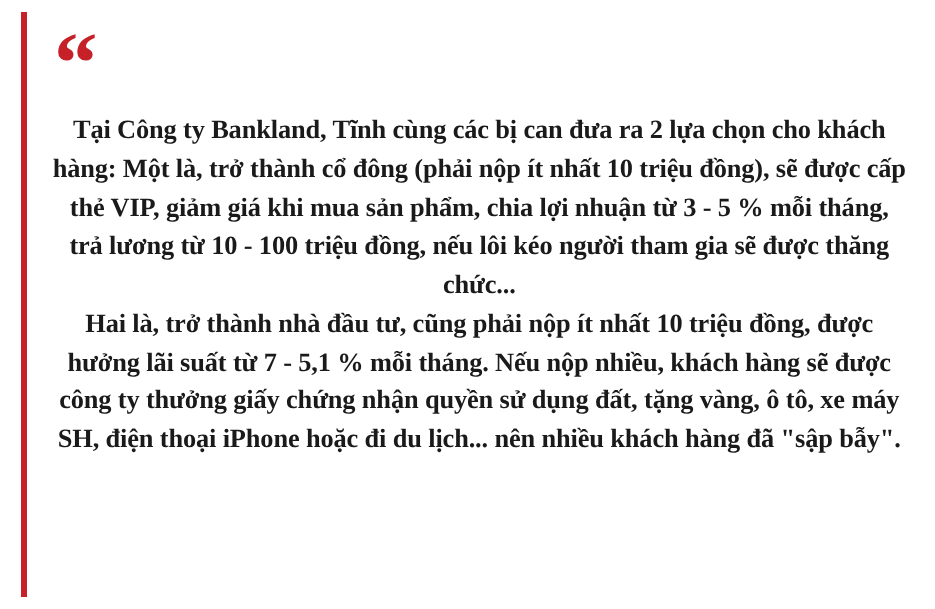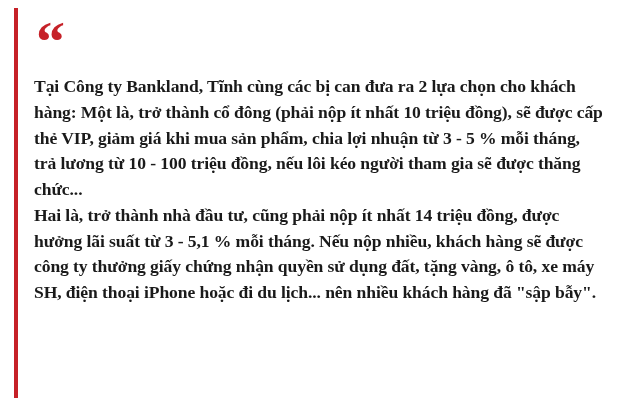--- a/index.html
+++ b/index.html
@@ -42,25 +42,26 @@
   .quote-body {
     font-family: "Liberation Serif", serif;
     font-size: 17.6px;
     line-height: 1.465;
     font-weight: bold;
     color: #1a1a1a;
     letter-spacing: -0.1px;
   }
   .quote-body p {
     margin: 0;
+    text-align: center;
   }
 </style>
 </head>
 <body>
 
 <div class="pullquote">
   <div class="left-rule"></div>
   <div class="quote-mark">“</div>
   <div class="quote-body">
     <p>Tại Công ty Bankland, Tĩnh cùng các bị can đưa ra 2 lựa chọn cho khách hàng: Một là, trở thành cổ đông (phải nộp ít nhất 10 triệu đồng), sẽ được cấp thẻ VIP, giảm giá khi mua sản phẩm, chia lợi nhuận từ 3 - 5 % mỗi tháng, trả lương từ 10 - 100 triệu đồng, nếu lôi kéo người tham gia sẽ được thăng chức...</p>
-    <p>Hai là, trở thành nhà đầu tư, cũng phải nộp ít nhất 14 triệu đồng, được hưởng lãi suất từ 3 - 5,1 % mỗi tháng. Nếu nộp nhiều, khách hàng sẽ được công ty thưởng giấy chứng nhận quyền sử dụng đất, tặng vàng, ô tô, xe máy SH, điện thoại iPhone hoặc đi du lịch... nên nhiều khách hàng đã "sập bẫy".</p>
+    <p>Hai là, trở thành nhà đầu tư, cũng phải nộp ít nhất 10 triệu đồng, được hưởng lãi suất từ 7 - 5,1 % mỗi tháng. Nếu nộp nhiều, khách hàng sẽ được công ty thưởng giấy chứng nhận quyền sử dụng đất, tặng vàng, ô tô, xe máy SH, điện thoại iPhone hoặc đi du lịch... nên nhiều khách hàng đã "sập bẫy".</p>
   </div>
 </div>
 
 </body></html>

